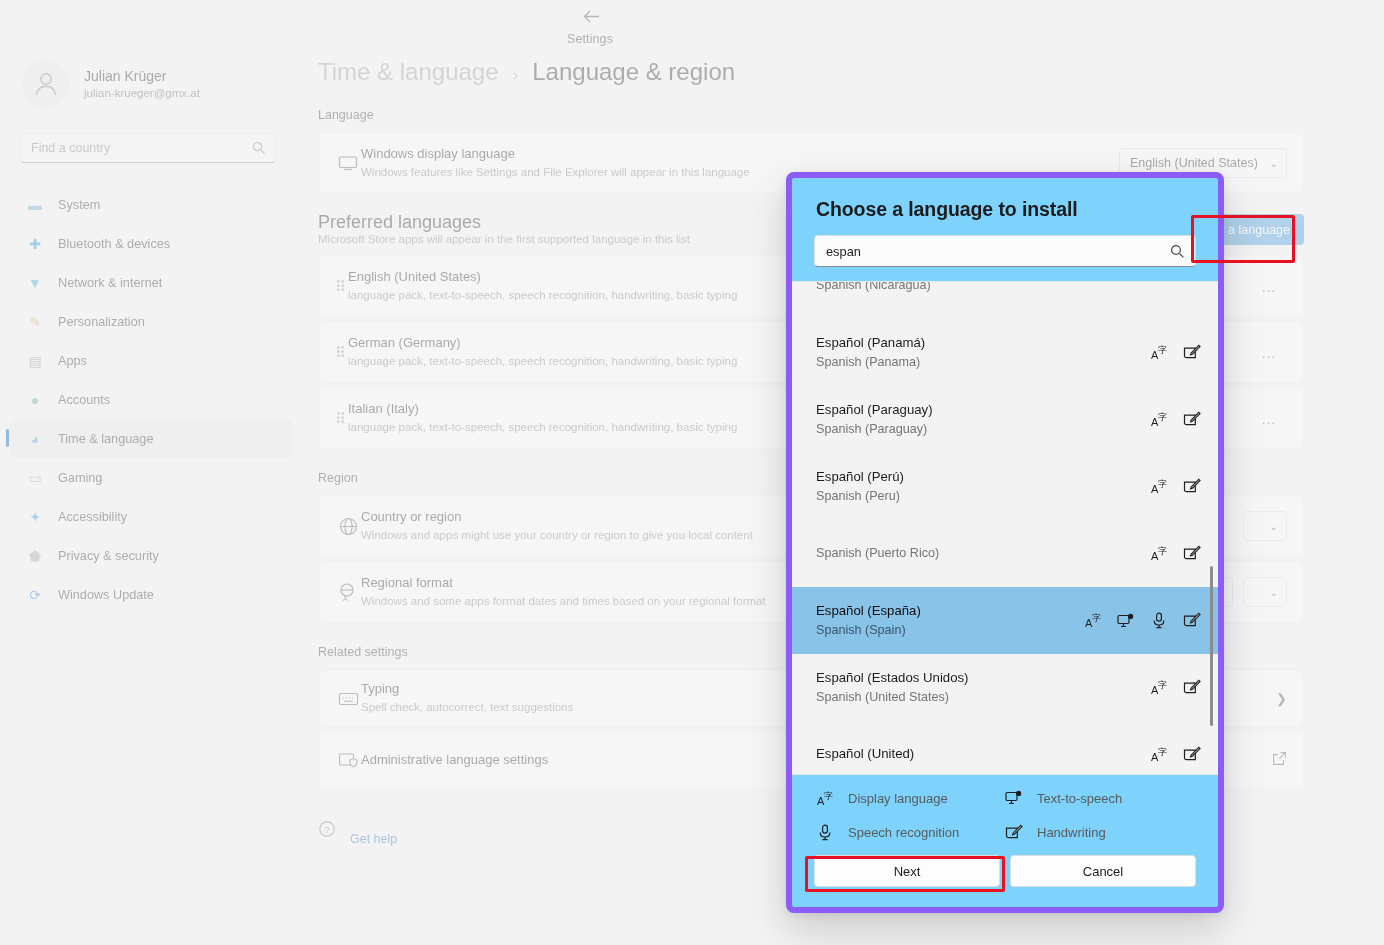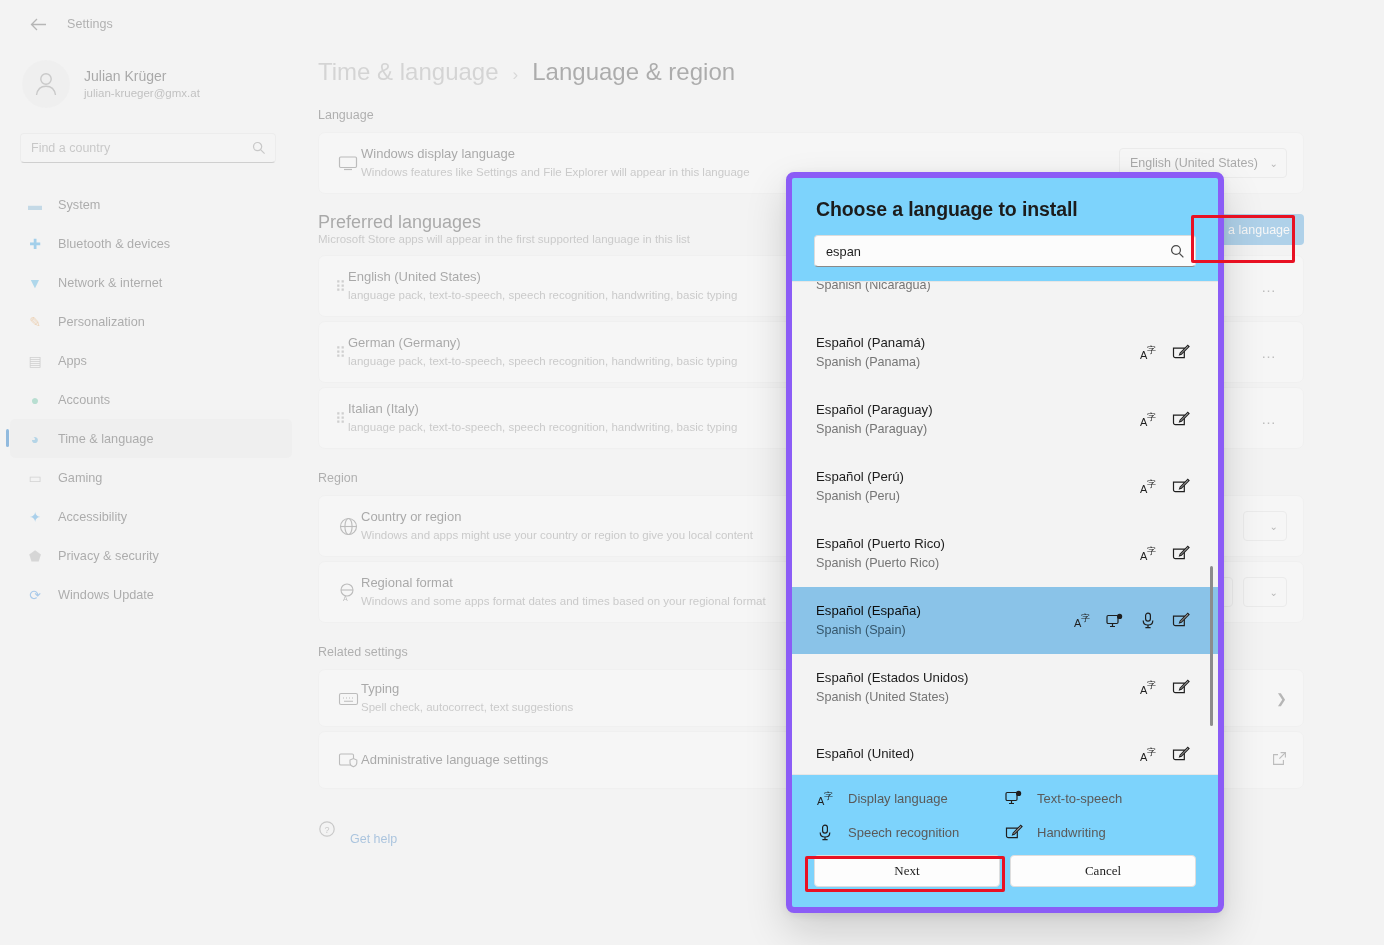--- a/index.html
+++ b/index.html
@@ -8,21 +8,21 @@
     font-family: "Liberation Sans", sans-serif;
     background: #f3f3f3;
     overflow: hidden;
   }
   #root { position: relative; width: 1384px; height: 945px; background: #f3f3f3; }
 
   
   #app-bg { position: absolute; inset: 0; opacity: 0.40; }
 
   
-  .titlebar { position: absolute; left: 7px; top: 0; width: 1168px; height: 48px; display: flex; align-items: center; }
+  .titlebar { position: absolute; left: 0; top: 0; width: 1168px; height: 48px; display: flex; align-items: center; flex-direction: column; }
   .back-btn { width: 34px; height: 32px; margin-left: 14px; display: flex; align-items: center; justify-content: center; border-radius: 5px; }
   .back-btn svg { stroke: #5d5d5d; }
   .titlebar-title { margin-left: 12px; font-size: 12.5px; color: #4d4d4d; letter-spacing: .1px; }
 
   
   .sidebar { position: absolute; left: 0; top: 48px; width: 300px; height: 897px; }
   .account { display: flex; align-items: center; gap: 14px; padding: 12px 0 0 22px; }
   .avatar { width: 48px; height: 48px; border-radius: 50%; background: #ebebeb; display: flex; align-items: center; justify-content: center; }
   .avatar svg { stroke: #8b8b8b; }
   .acct-name { font-size: 14px; color: #3a3a3a; line-height: 1.35; }
@@ -79,39 +79,39 @@
   .dlg-searchwrap { padding: 14px 22px 0 22px; }
   .dlg-search { position: relative; height: 32px; background: #fcfcfc; border: 1px solid #dcdcdc;
      border-bottom: 1px solid #8a8a8a; border-radius: 4px; display: flex; align-items: center; }
   .dlg-search input { border: 0; background: transparent; outline: none; margin-left: 11px;
      font-family: "Liberation Sans", sans-serif; font-size: 12.8px; color: #1d1d1d; width: 340px; }
   .dlg-search .mag { position: absolute; right: 10px; top: 8px; }
 
   .langlist { position: relative; flex: 1; margin: 14px 0 0 0; overflow: hidden;
      border-top: 1px solid #e6e6e6; background: #f3f3f3; }
   .lang-inner { position: absolute; left: 0; top: -30px; width: 100%; }
-  .langrow { height: 67px; padding: 0 28px 0 24px; display: flex; align-items: center; }
+  .langrow { height: 67px; padding: 0 17px 0 24px; display: flex; align-items: center; }
   .langrow .lnames { flex: 1; }
   .langrow .n1 { font-size: 13.2px; color: #1d1d1d; line-height: 1.55; }
   .langrow .n2 { font-size: 12.6px; color: #757575; line-height: 1.55; }
   .langrow .caps { display: flex; align-items: center; gap: 15px; }
   .langrow.sel { background: #8ac3e8; }
   .langrow.sel .n1 { color: #0d0d0d; }
   .langrow.sel .n2 { color: #35566b; }
   .capico { width: 18px; height: 18px; display: flex; align-items: center; justify-content: center; color: #1f1f1f; }
 
   .scrollbar { position: absolute; right: 5px; top: 284px; width: 3px; height: 160px; background: #8c8c8c; border-radius: 2px; }
 
   .legend { border-top: 1px solid #e6e6e6; padding: 14px 24px 12px 24px;
      display: grid; grid-template-columns: 1fr 1fr; row-gap: 16px; }
   .legend .item { display: flex; align-items: center; gap: 14px; }
   .legend .ltxt { font-size: 13px; color: #5a5a5a; }
   .dlg-actions { padding: 2px 22px 20px 22px; display: flex; gap: 10px; }
   .dbtn { flex: 1; height: 32px; background: #fdfdfd; border: 1px solid #dedede; border-radius: 4px;
-     display: flex; align-items: center; justify-content: center; font-size: 13px; color: #1d1d1d; font-family: Liberation Serif, serif; }
+     display: flex; align-items: center; justify-content: center; font-size: 13px; color: #1d1d1d; }
 
   
   .anno { position: absolute; border: 3px solid #e81123; border-radius: 2px; pointer-events: none; }
   #anno-add { left: 1191px; top: 215px; width: 104px; height: 48px; }
   #anno-next { left: 805px; top: 856px; width: 200px; height: 36px; }
 </style>
 </head>
 <body>
 
 <div id="root">
@@ -441,21 +441,20 @@
               <span class="capico">
                 <svg width="18" height="17" viewBox="0 0 18 17" fill="none" stroke-width="1.2">
                   <path d="M1.5 4.2 h10.8 v9.4 H3.4 C2.3 13.6 1.5 12.8 1.5 11.7 Z" stroke="#1f1f1f"></path>
                   <path d="M15.8 1.4 L17 2.6 L9.4 10.2 L7.6 10.8 L8.2 9 Z" stroke="#1f1f1f" fill="#fff"></path>
                 </svg>
               </span>
             </div>
           </div>
           <div class="langrow">
             <div class="lnames">
-              <div class="n1">Español (Puerto Rico)</div>
               <div class="n2">Spanish (Puerto Rico)</div>
             </div>
             <div class="caps">
               <span class="capico">
                 <svg width="17" height="17" viewBox="0 0 17 17" fill="none">
                   <text x="0" y="15" font-size="11" fill="#1f1f1f" font-family="Liberation Sans">A</text>
                   <text x="7" y="9" font-size="9" fill="#1f1f1f" font-family="Liberation Sans">字</text>
                 </svg>
               </span>
               <span class="capico">

